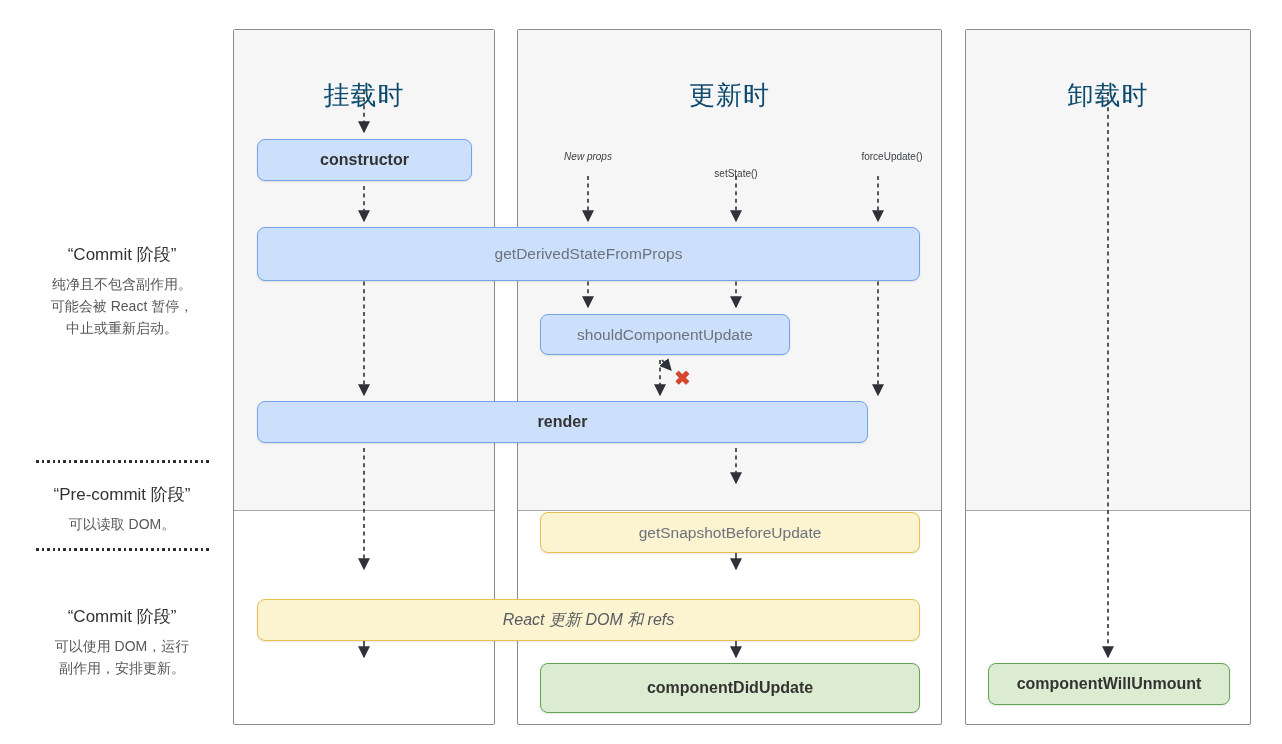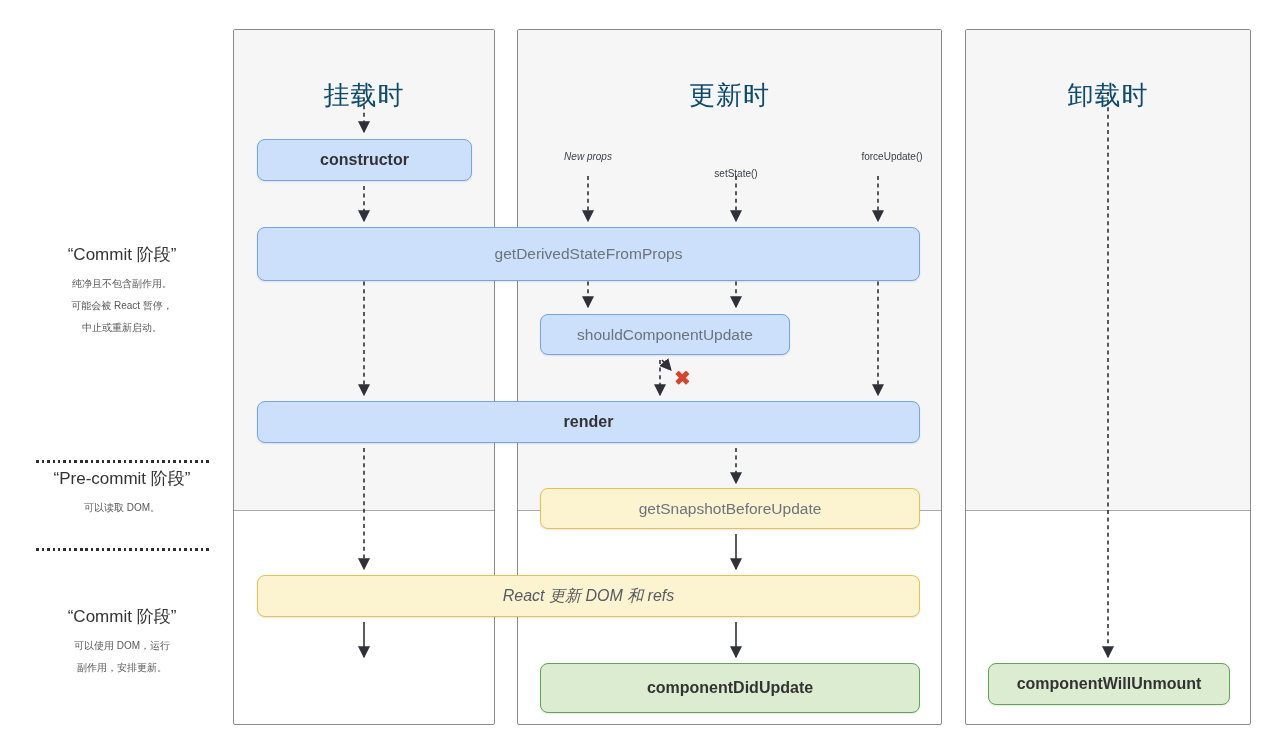--- a/index.html
+++ b/index.html
@@ -14,34 +14,34 @@
   .stage{position:relative;width:1282px;height:744px;background:#fff;overflow:hidden;}
 
   
   .column{position:absolute;top:29px;height:696px;border:1px solid #8a8a8a;border-radius:2px;background:#fff;box-sizing:border-box;}
   .column .phase-top{position:absolute;left:0;right:0;top:0;height:480px;background:#f6f6f6;border-bottom:1px solid #aaaaaa;}
   .col-title{position:absolute;top:48px;left:0;right:0;text-align:center;font-size:26px;color:#0c4a6e;letter-spacing:1px;}
 
   
   .box{position:absolute;box-sizing:border-box;border:1px solid;border-radius:8px;display:flex;align-items:center;justify-content:center;font-size:16px;box-shadow:0 1px 2px rgba(0,0,0,.10);z-index:5;}
   .blue{background:var(--blue-fill);border-color:var(--blue-border);}
-  .yellow{background:var(--yellow-fill);border-color:var(--yellow-border);}
+  .yellow{background:var(--yellow-fill);border-color:var(--yellow-border);margin-top:24px;}
   .green{background:var(--green-fill);border-color:var(--green-border);}
   .bold{font-weight:bold;color:var(--bold-text);}
   .muted{color:var(--muted-text);font-weight:400;font-size:15.5px;}
   .italic{font-style:italic;color:#565b60;}
 
   
   .trigger{position:absolute;top:151px;transform:translateX(-50%);font-size:10px;color:#3c4043;white-space:nowrap;z-index:4;}
   .trigger.em{font-style:italic;}
 
   
   .phase-label{position:absolute;left:18px;width:208px;text-align:center;z-index:2;}
   .phase-label .ttl{font-size:17px;color:#333;margin-bottom:7px;}
-  .phase-label .desc{font-size:10px;color:#575757;line-height:22px;}
+  .phase-label .desc{font-size:14px;color:#575757;line-height:22px;}
   .dotted-sep{position:absolute;left:36px;width:176px;height:3px;background:repeating-linear-gradient(90deg,#2e2e36 0 2.5px,transparent 2.5px 5.5px);z-index:2;}
 
   
   svg.arrows{position:absolute;left:0;top:0;width:1282px;height:744px;pointer-events:none;z-index:4;}
   .dashedln{stroke:var(--arrow-color);stroke-width:1.6;stroke-dasharray:4 3.6;fill:none;}
   .solidln{stroke:var(--arrow-color);stroke-width:1.6;fill:none;}
 
   .reject-x{position:absolute;left:674px;top:368px;font-size:20px;line-height:20px;font-weight:bold;color:var(--reject-color);z-index:6;text-shadow:0 0 1px #8c2014;}
 </style>
 </head>
@@ -53,21 +53,21 @@
     <div class="ttl">“Commit 阶段”</div>
     <div class="desc">
       <div>纯净且不包含副作用。</div>
       <div>可能会被 React 暂停，</div>
       <div>中止或重新启动。</div>
     </div>
   </div>
 
   <div class="dotted-sep" style="top:460px;"></div>
 
-  <div class="phase-label" style="top:467px;">
+  <div class="phase-label" style="top:483px;">
     <div class="ttl">“Pre-commit 阶段”</div>
     <div class="desc">
       <div>可以读取 DOM。</div>
     </div>
   </div>
 
   <div class="dotted-sep" style="top:548px;"></div>
 
   <div class="phase-label" style="top:605px;">
     <div class="ttl">“Commit 阶段”</div>
@@ -125,19 +125,19 @@
     <line class="solidln" x1="736" y1="622" x2="736" y2="657" marker-end="url(#ah)"></line>
 
     <line class="dashedln" x1="1108" y1="92" x2="1108" y2="657" marker-end="url(#ah)"></line>
   </svg>
 
   <div class="reject-x">✖</div>
 
   <div class="box blue bold" style="left:257px;top:139px;width:215px;height:42px;">constructor</div>
   <div class="box blue muted" style="left:257px;top:227px;width:663px;height:54px;">getDerivedStateFromProps</div>
   <div class="box blue muted" style="left:540px;top:314px;width:250px;height:41px;">shouldComponentUpdate</div>
-  <div class="box blue bold" style="left:257px;top:401px;width:663px;height:42px;">render</div>
+  <div class="box blue bold" style="left:257px;top:401px;width:611px;height:42px;">render</div>
   <div class="box yellow muted" style="left:540px;top:488px;width:380px;height:41px;">getSnapshotBeforeUpdate</div>
   <div class="box yellow italic" style="left:257px;top:575px;width:663px;height:42px;">React 更新 DOM 和 refs</div>
   <div class="box green bold" style="left:540px;top:663px;width:380px;height:50px;">componentDidUpdate</div>
   <div class="box green bold" style="left:988px;top:663px;width:242px;height:42px;">componentWillUnmount</div>
 
 </div>
 
 </body></html>

